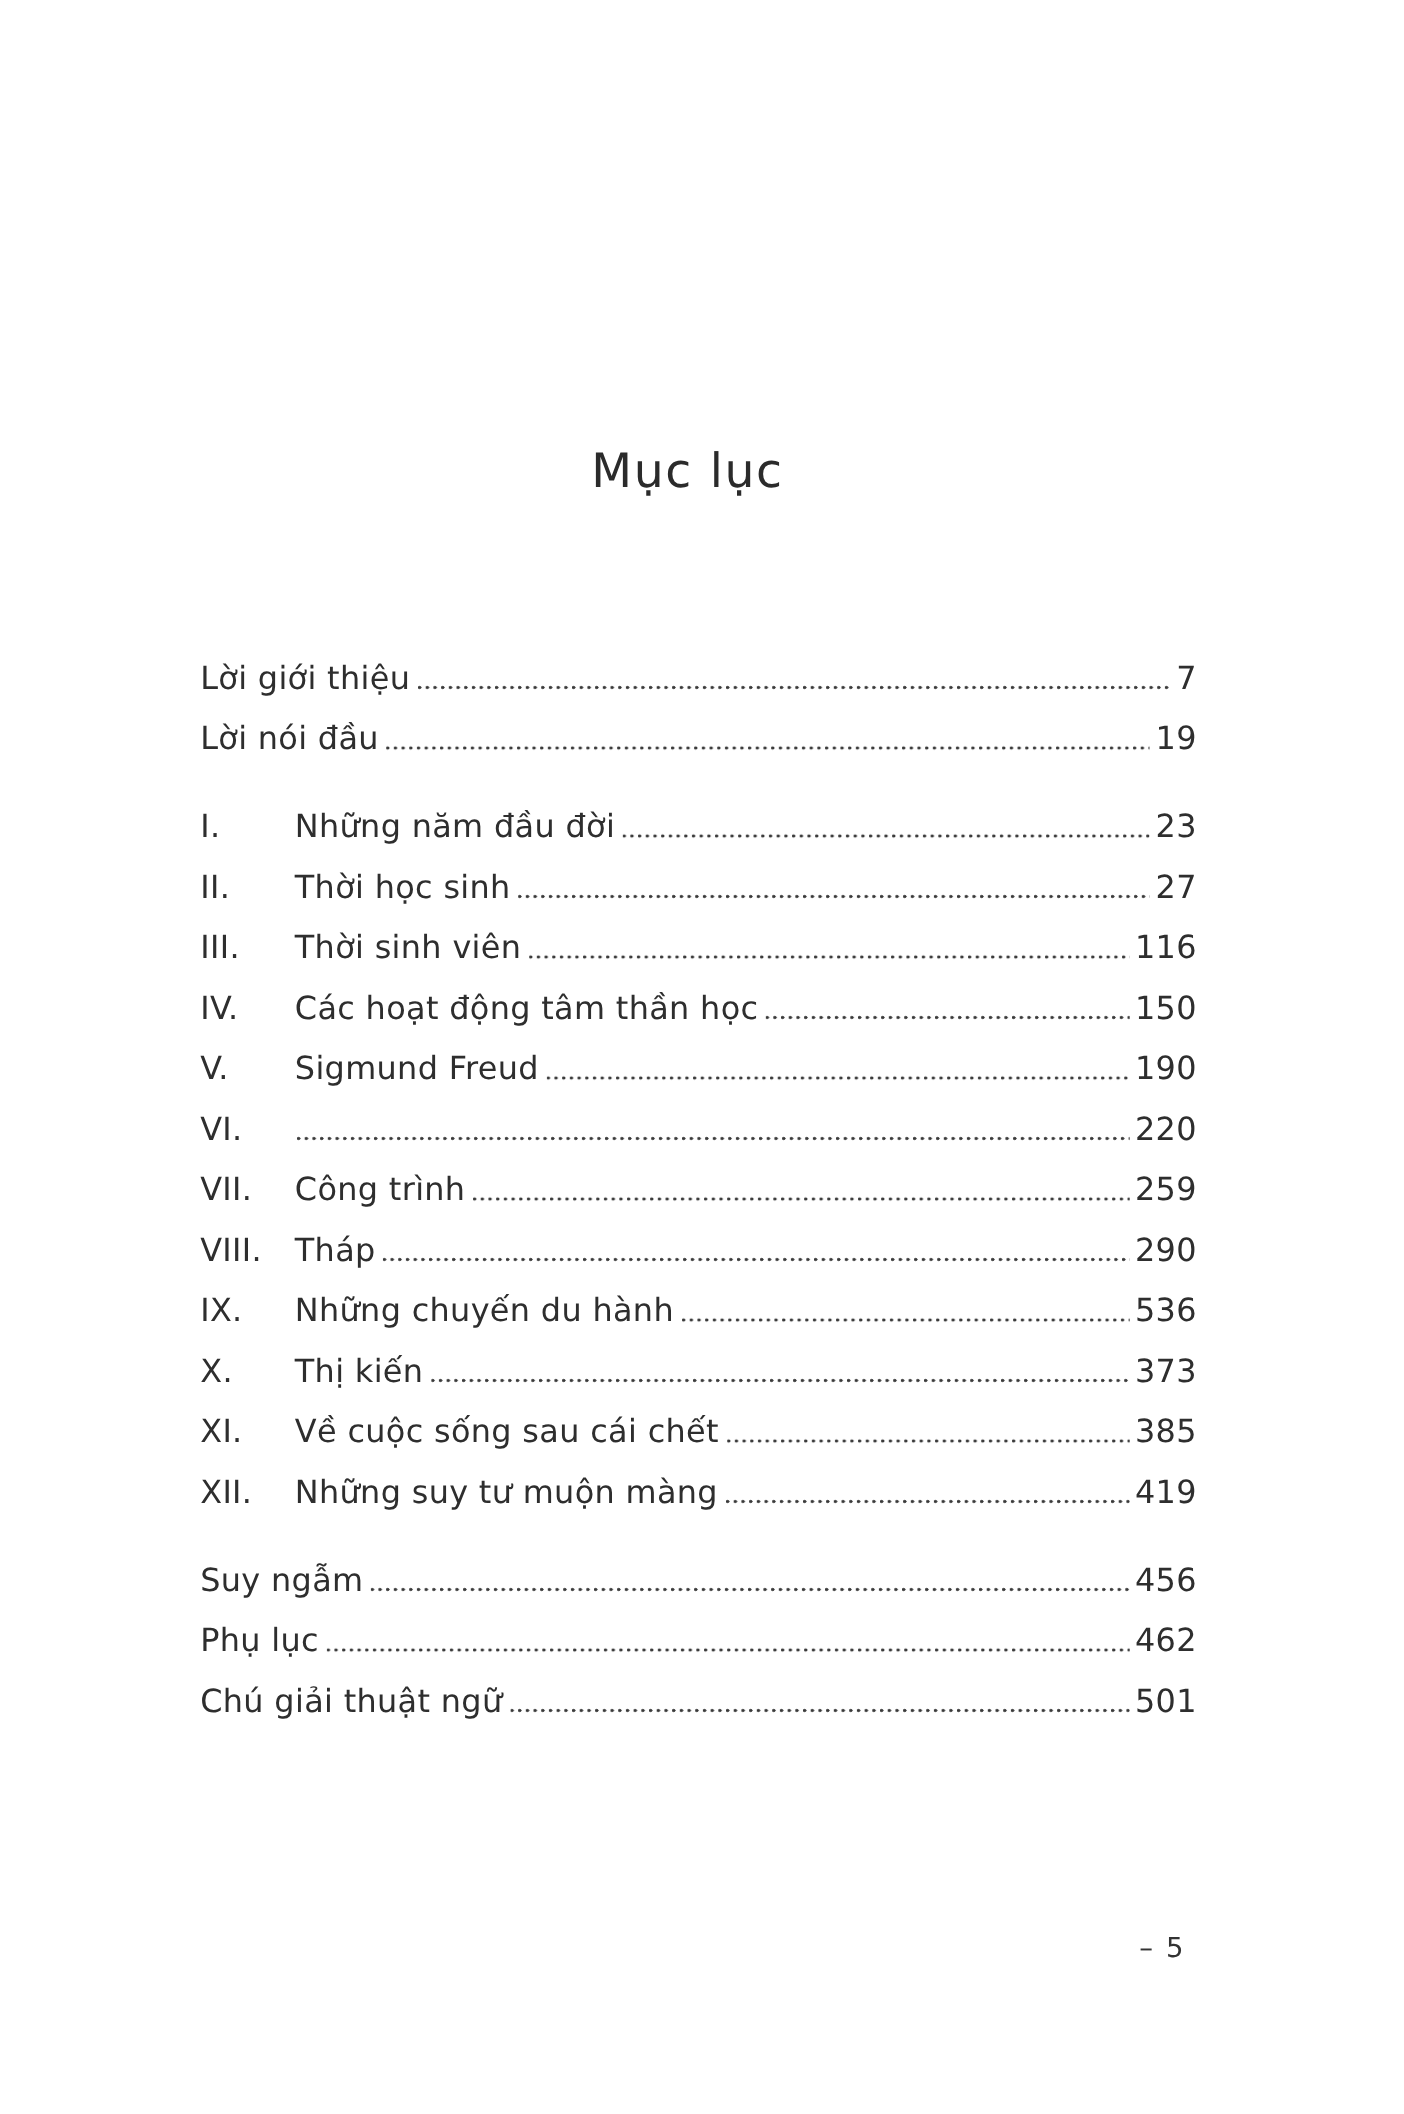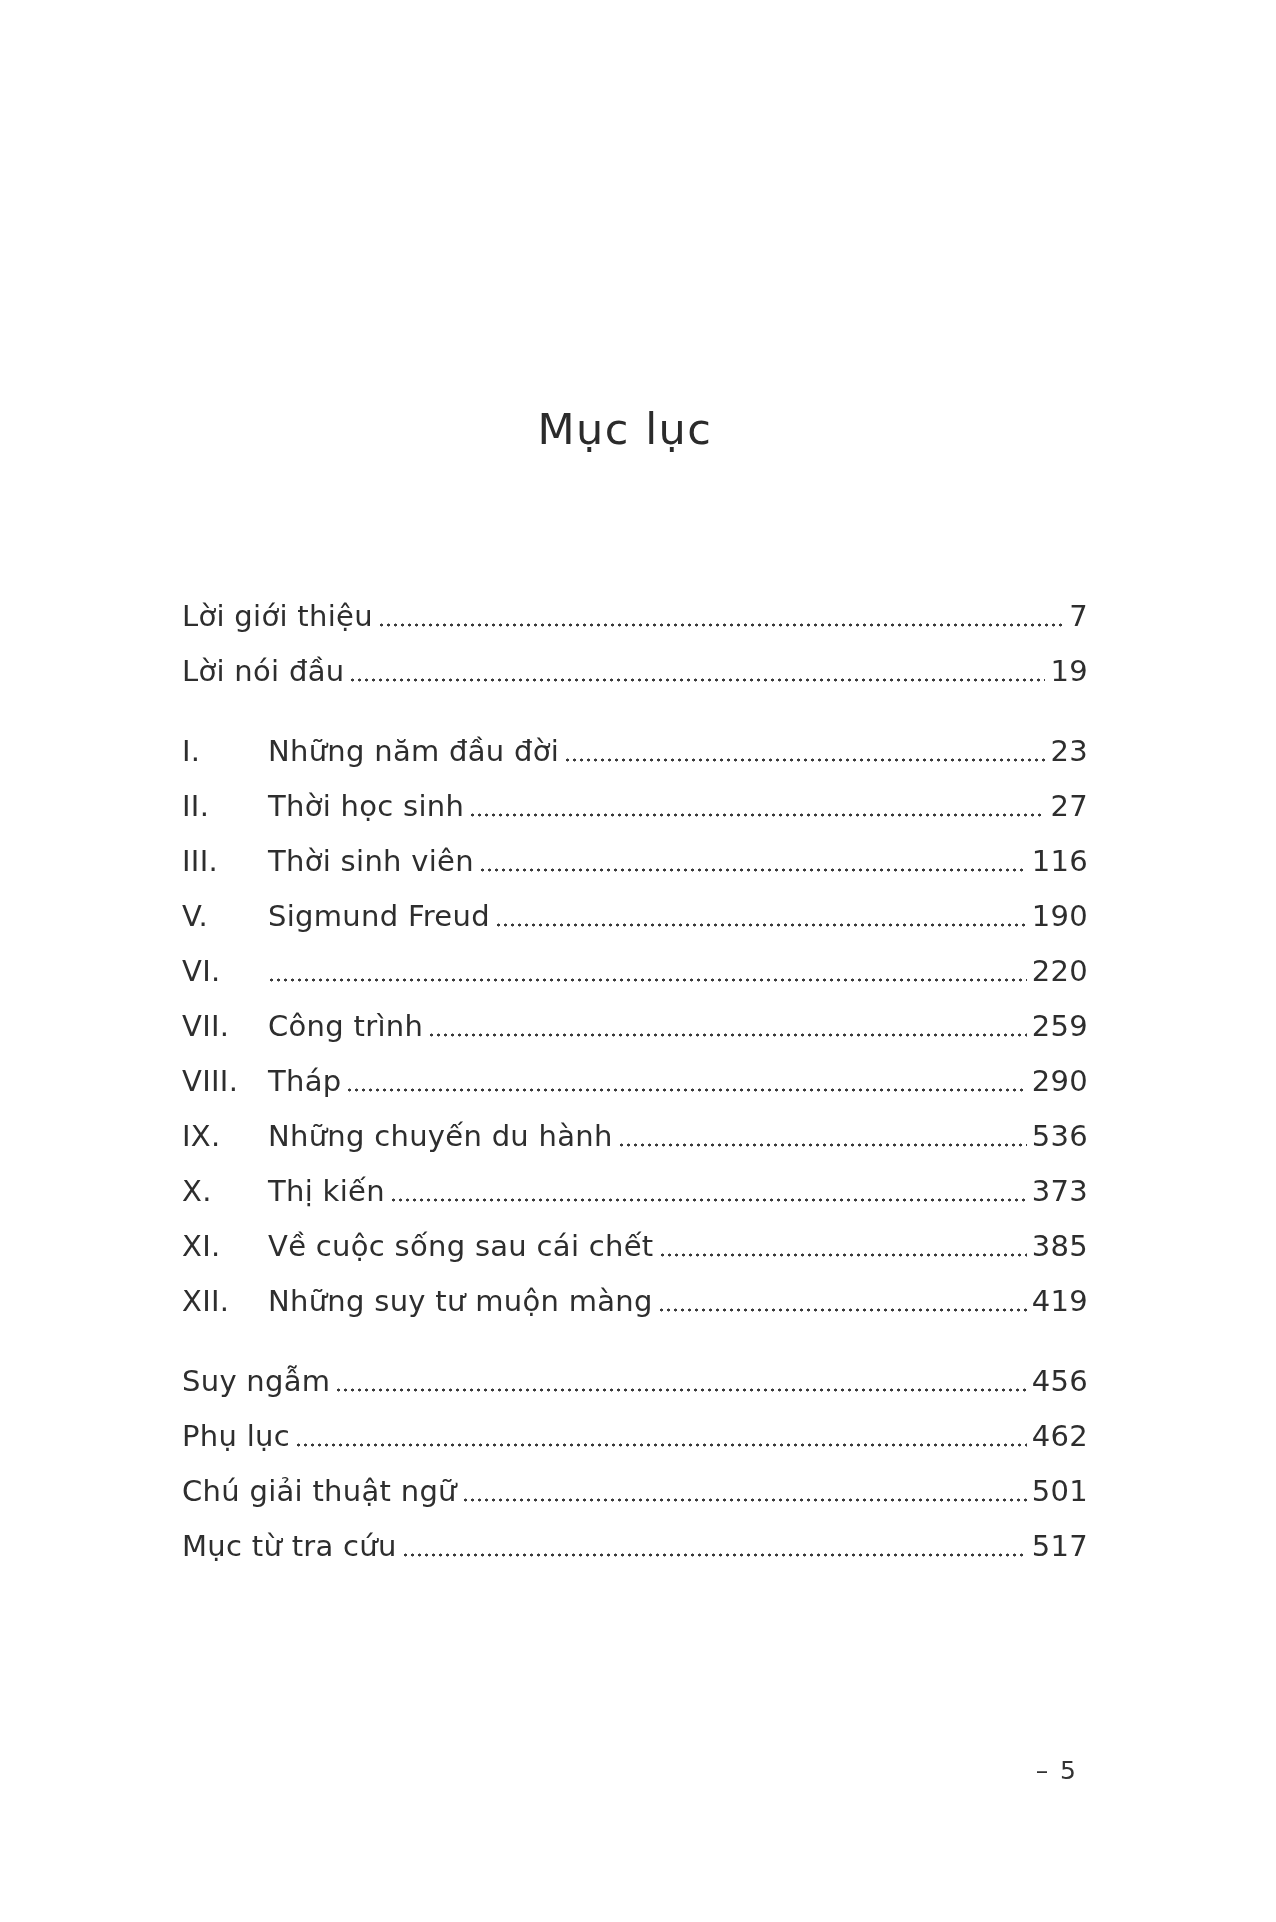--- a/index.html
+++ b/index.html
@@ -116,20 +116,26 @@
       <span class="dots"></span>
       <span class="pagenum">27</span>
     </div>
     <div class="toc-row">
       <span class="numeral">III.</span>
       <span class="entry-label">Thời sinh viên</span>
       <span class="dots"></span>
       <span class="pagenum">116</span>
     </div>
     <div class="toc-row">
+      <span class="numeral">IV.</span>
+      <span class="entry-label">Các hoạt động tâm thần học</span>
+      <span class="dots"></span>
+      <span class="pagenum">150</span>
+    </div>
+    <div class="toc-row">
       <span class="numeral">V.</span>
       <span class="entry-label">Sigmund Freud</span>
       <span class="dots"></span>
       <span class="pagenum">190</span>
     </div>
     <div class="toc-row">
       <span class="numeral">VI.</span>
       <span class="dots"></span>
       <span class="pagenum">220</span>
     </div>
@@ -180,23 +186,18 @@
     <div class="toc-row">
       <span class="entry-label">Phụ lục</span>
       <span class="dots"></span>
       <span class="pagenum">462</span>
     </div>
     <div class="toc-row">
       <span class="entry-label">Chú giải thuật ngữ</span>
       <span class="dots"></span>
       <span class="pagenum">501</span>
     </div>
-    <div class="toc-row">
-      <span class="entry-label">Mục từ tra cứu</span>
-      <span class="dots"></span>
-      <span class="pagenum">517</span>
-    </div>
 
   </div>
 
   <div class="footer">– 5</div>
 
 </div>
 
 </body></html>

